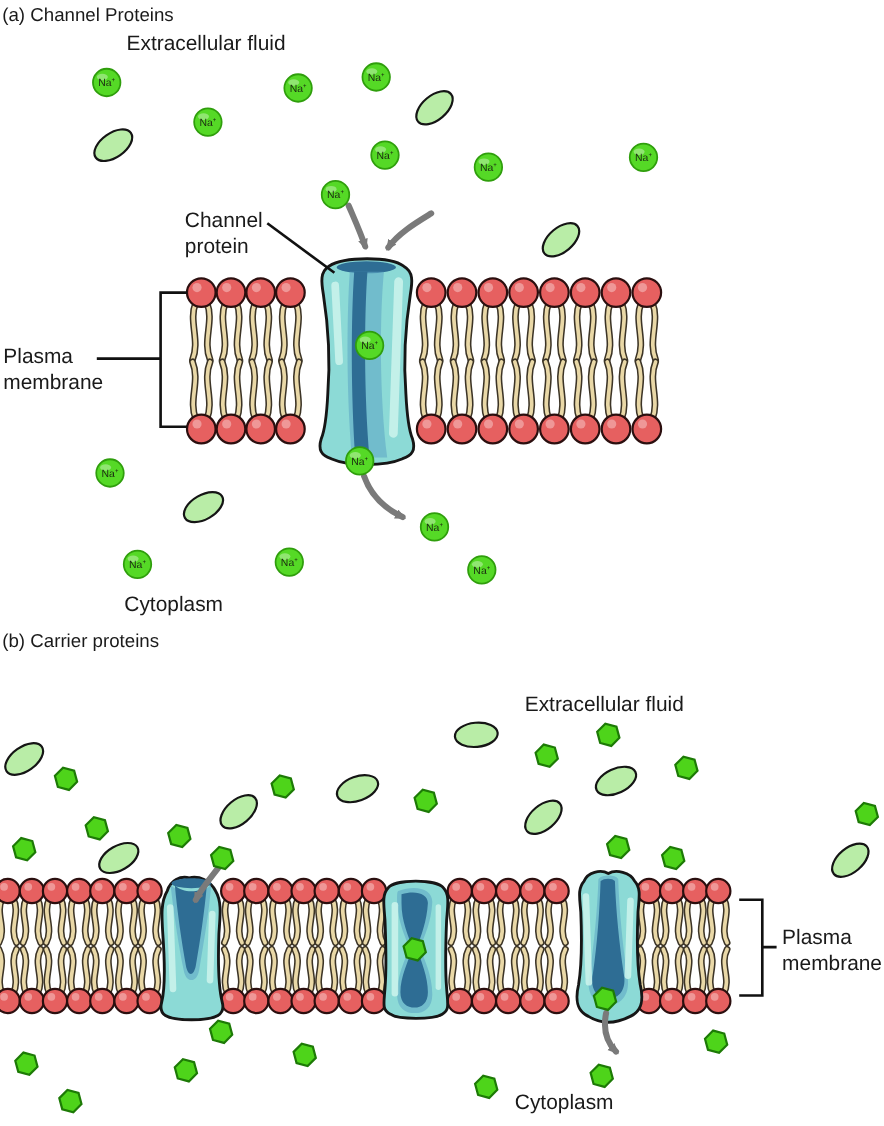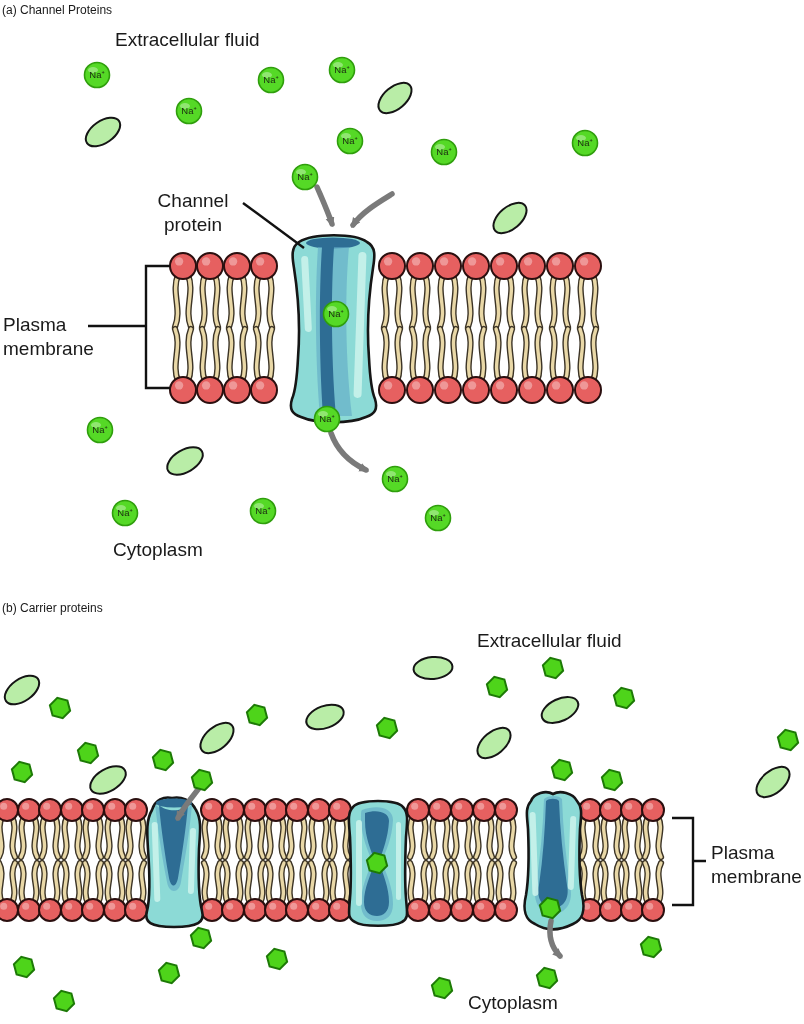--- a/index.html
+++ b/index.html
@@ -1,20 +1,20 @@
 <!DOCTYPE html>
 <html style="--text: #1a1a1a; --line: #111111; --arrow: #7a7a7a; --ion-fill: #55d926; --ion-edge: #2f9e0c; --hex-fill: #4ed41a; --hex-edge: #1d7a06; --oval-fill: #b9eda7; --oval-edge: #151515; --head-fill: #e66060; --head-edge: #2b0f0f; --tail-fill: #e9d8a7; --tail-edge: #3c3426; --protein-fill: #8cdad6; --protein-edge: #161616; --protein-channel: #2e6d94; --protein-mid: #5fa8c4; --protein-highlight: #cdf3ec;"><head>
 <meta charset="utf-8">
 <style>
   html,body{margin:0;padding:0;background:#ffffff;}
   body{width:804px;height:1024px;font-family:"Liberation Sans",sans-serif;}
   .canvas{position:relative;width:804px;height:1024px;overflow:hidden;background:#fff;}
   .canvas > svg{position:absolute;left:0;top:0;}
   .lbl{position:absolute;font-size:19px;line-height:1.28;color:var(--text,#1a1a1a);}
-  .ttl{font-size:12px;}
+  .ttl{font-size:17px;}
   .p-body{fill:var(--protein-fill);stroke:var(--protein-edge);stroke-width:2.6;}
   .p-dark{fill:var(--protein-channel);stroke:none;}
   .p-mid{fill:var(--protein-mid);opacity:.6;stroke:none;}
   .p-hl{fill:var(--protein-highlight);opacity:.85;stroke:none;}
   .ln{stroke:var(--line);stroke-width:2.4;fill:none;}
   .arrow{stroke:var(--arrow);stroke-width:5.5;fill:none;stroke-linecap:round;}
   .ah{fill:var(--arrow);}
 </style>
 </head>
 <body>
@@ -608,20 +608,20 @@
         <polygon points="452.1,990.7 444.7,998.1 434.6,995.4 431.9,985.3 439.3,977.9 449.4,980.6" fill="#4ed41a" stroke="#1d7a06" stroke-width="2"></polygon>
         <polygon points="557.1,980.7 549.7,988.1 539.6,985.4 536.9,975.3 544.3,967.9 554.4,970.6" fill="#4ed41a" stroke="#1d7a06" stroke-width="2"></polygon>
         <polygon points="661.1,949.7 653.7,957.1 643.6,954.4 640.9,944.3 648.3,936.9 658.4,939.6" fill="#4ed41a" stroke="#1d7a06" stroke-width="2"></polygon>
         <polygon points="387.1,865.7 379.7,873.1 369.6,870.4 366.9,860.3 374.3,852.9 384.4,855.6" fill="#4ed41a" stroke="#1d7a06" stroke-width="2"></polygon>
         <polygon points="560.1,910.7 552.7,918.1 542.6,915.4 539.9,905.3 547.3,897.9 557.4,900.6" fill="#4ed41a" stroke="#1d7a06" stroke-width="2"></polygon>
       </g>
   </svg>
 
   <div class="lbl ttl" style="left:2px;top:3px;">(a) Channel Proteins</div>
   <div class="lbl" style="left:115px;top:28px;">Extracellular fluid</div>
-  <div class="lbl" style="left:148px;top:189px;width:90px;text-align:center;">Channel protein</div>
+  <div class="lbl" style="left:168px;top:189px;width:90px;">Channel protein</div>
   <div class="lbl" style="left:3px;top:313px;width:110px;">Plasma membrane</div>
   <div class="lbl" style="left:113px;top:538px;">Cytoplasm</div>
-  <div class="lbl ttl" style="left:2px;top:601px;">(b) Carrier proteins</div>
+  <div class="lbl ttl" style="left:2px;top:572px;">(b) Carrier proteins</div>
   <div class="lbl" style="left:477px;top:629px;">Extracellular fluid</div>
   <div class="lbl" style="left:711px;top:841px;width:110px;">Plasma membrane</div>
   <div class="lbl" style="left:468px;top:991px;">Cytoplasm</div>
 </div>
 
 </body></html>

